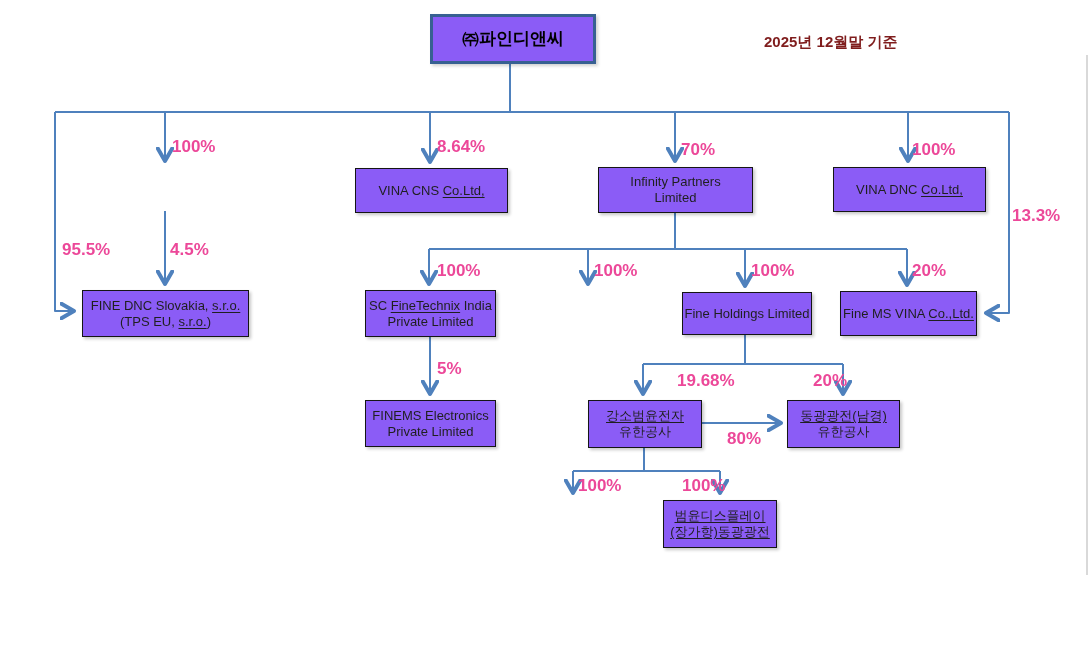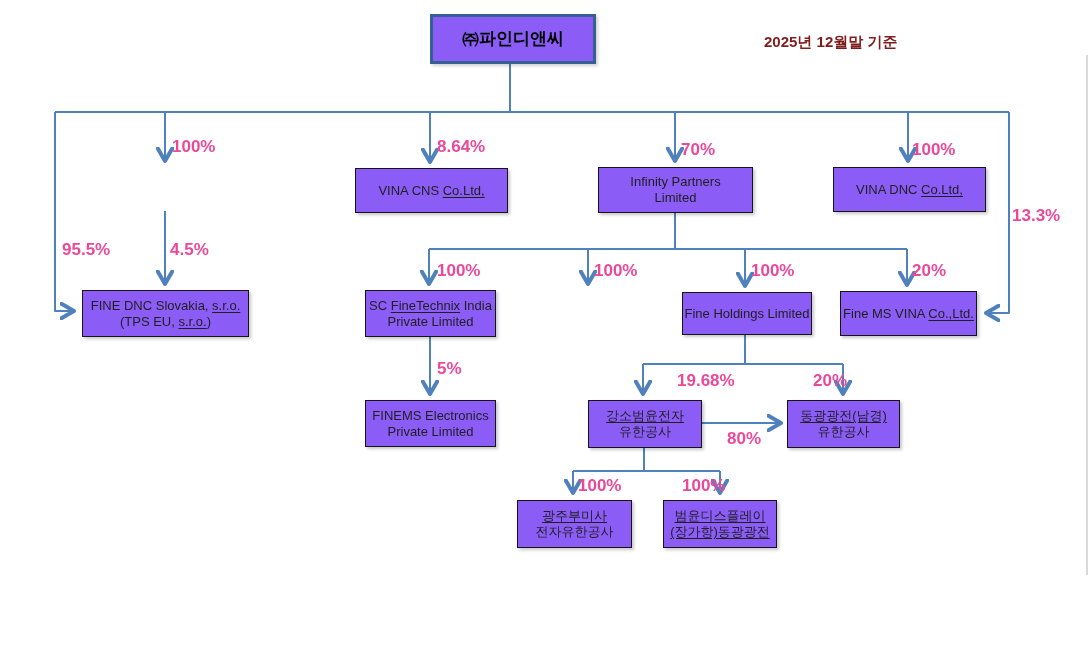--- a/index.html
+++ b/index.html
@@ -130,23 +130,20 @@
   </div>
 
   <div class="node" style="left:588px;top:400px;width:112px;height:46px">
     <span class="inner"><span class="sq">강소범윤전자</span><br><span>유한공사</span></span>
   </div>
 
   <div class="node" style="left:787px;top:400px;width:111px;height:46px">
     <span class="inner"><span class="sq">동광광전(남경)</span><br><span>유한공사</span></span>
   </div>
 
-  <div class="node" style="left:517px;top:500px;width:113px;height:46px">
-    <span class="inner"><span class="sq">광주부미사</span><br><span>전자유한공사</span></span>
-  </div>
 
   <div class="node" style="left:663px;top:500px;width:112px;height:46px">
     <span class="inner"><span class="sq">범윤디스플레이</span><br><span class="sq">(장가항)동광광전</span></span>
   </div>
 
   <div class="pct" style="left:172px;top:137px">100%</div>
   <div class="pct" style="left:437px;top:137px">8.64%</div>
   <div class="pct" style="left:681px;top:140px">70%</div>
   <div class="pct" style="left:912px;top:140px">100%</div>
   <div class="pct" style="left:62px;top:240px">95.5%</div>

